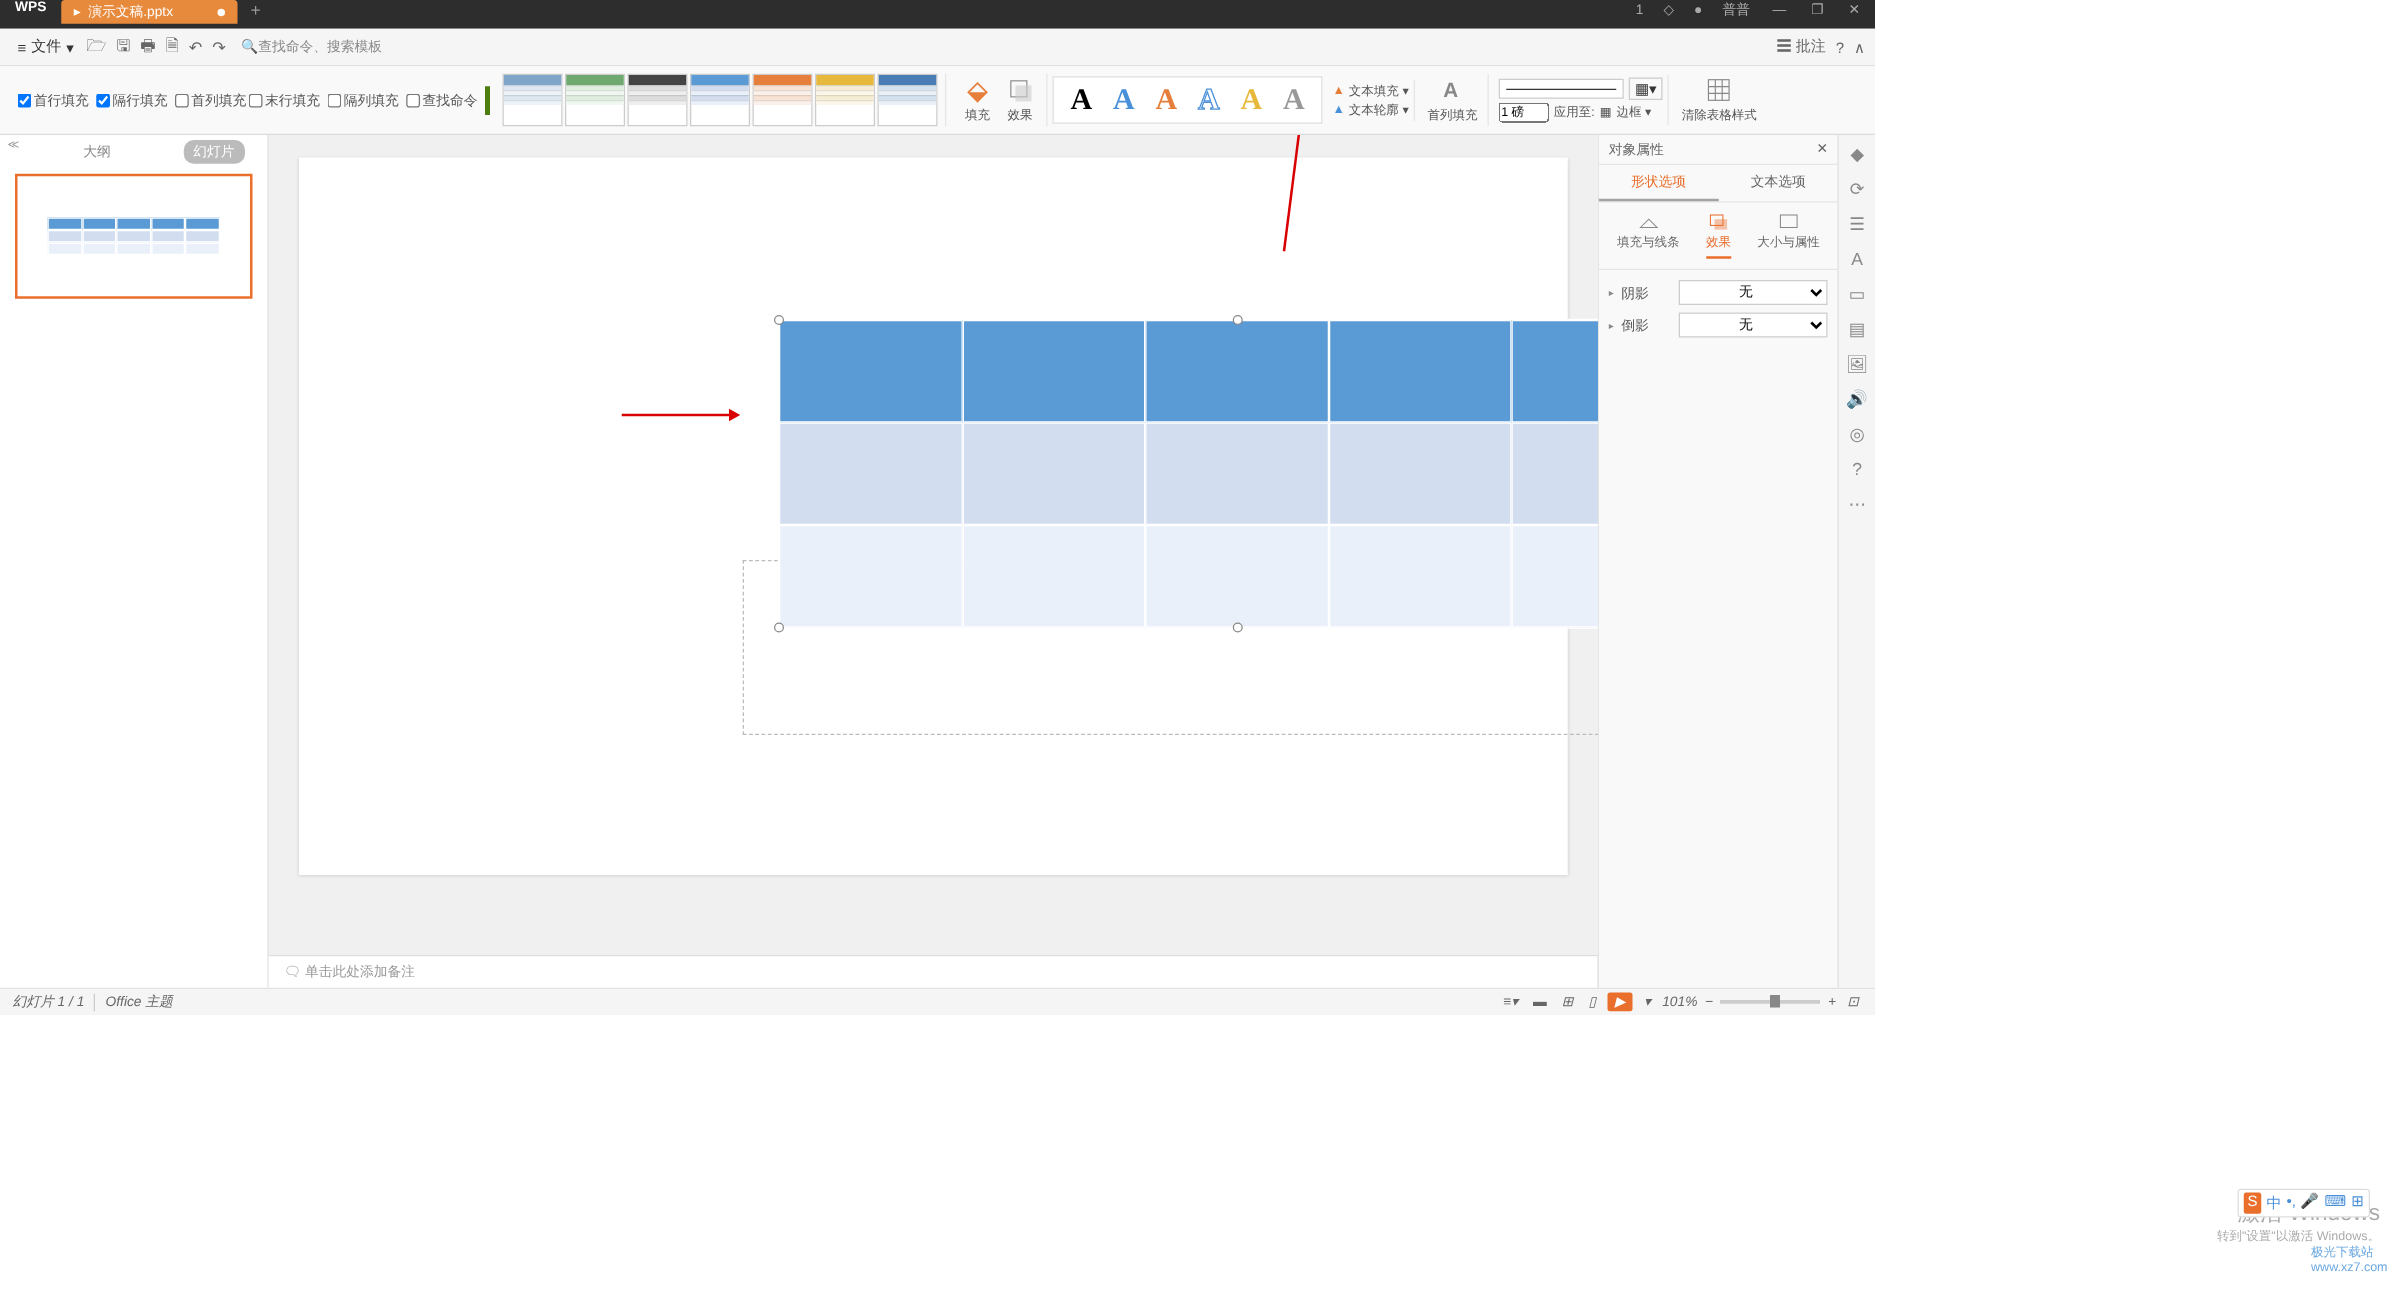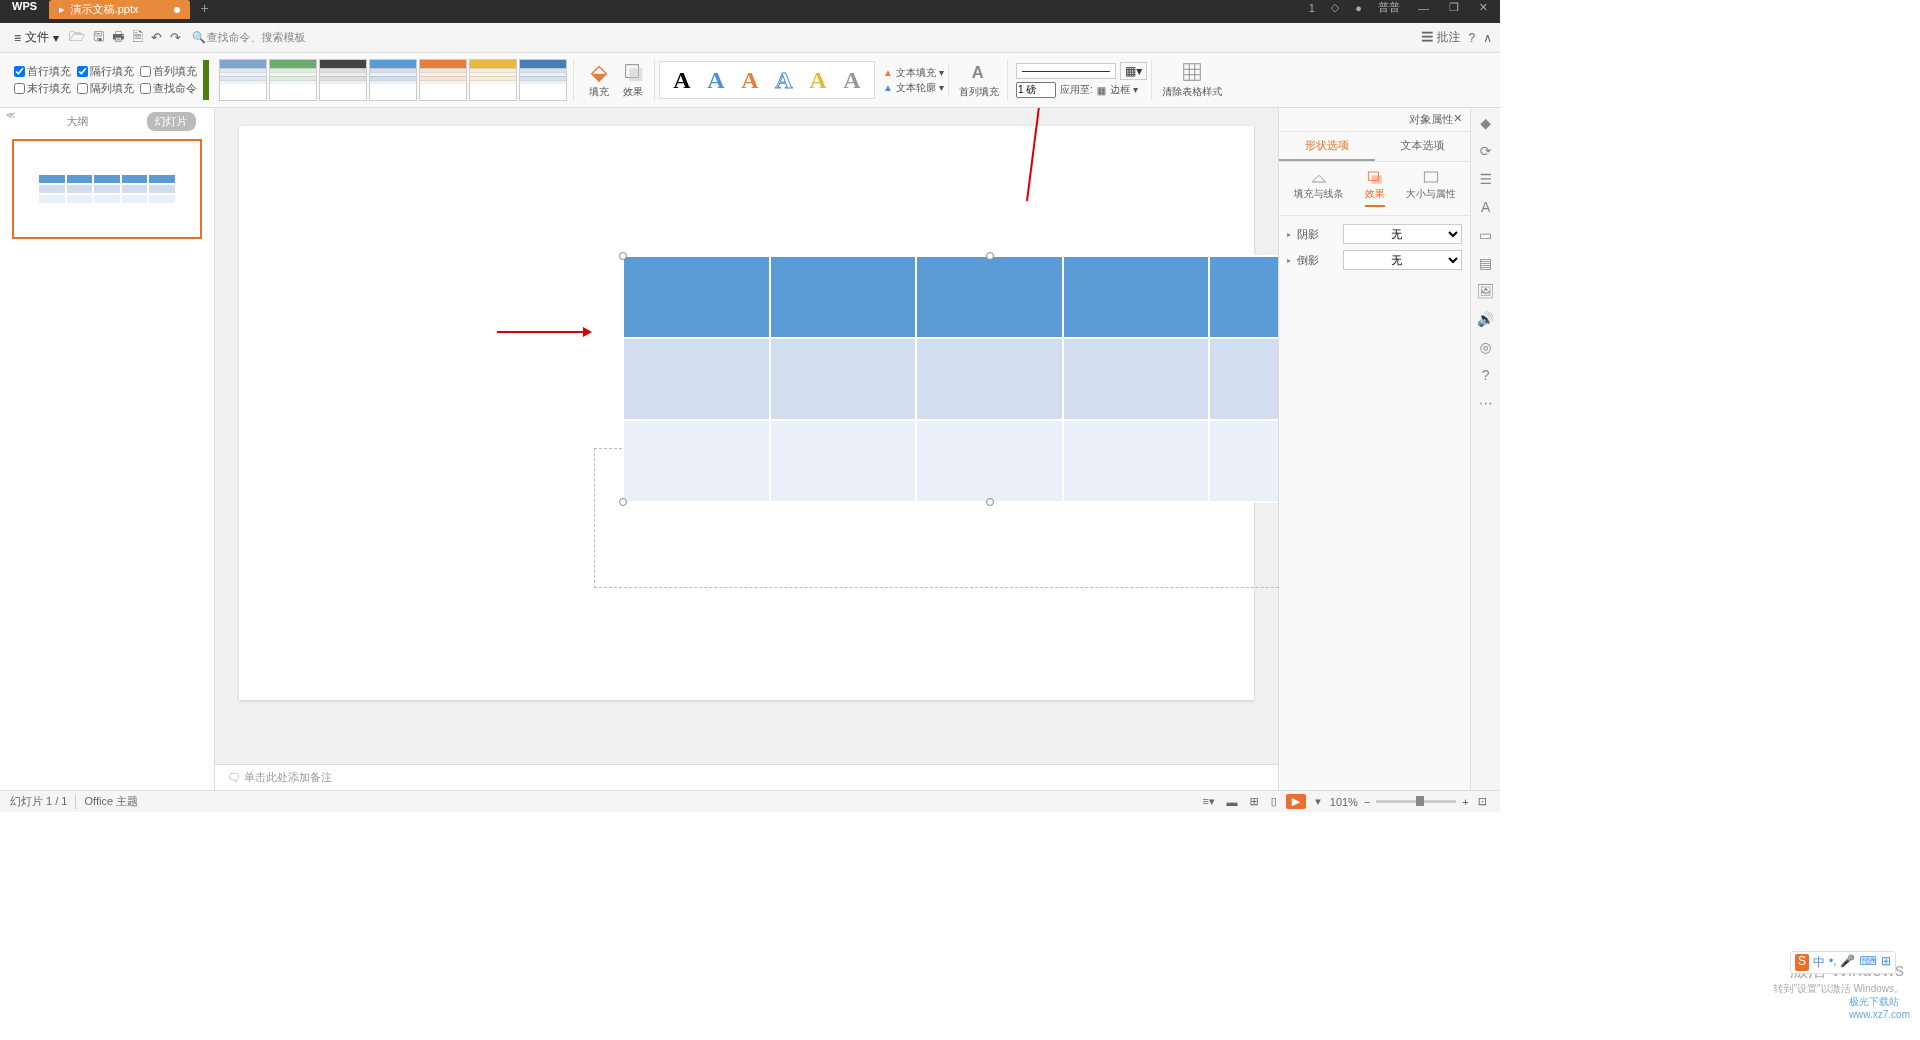--- a/index.html
+++ b/index.html
@@ -20,21 +20,21 @@
 .file-menu { display: flex; align-items: center; gap: 4px; color: #333; padding: 0 6px; cursor: pointer; }
 .qa-icon { color: #666; padding: 0 4px; cursor: pointer; font-size: 13px; }
 .menubar { display: flex; gap: 0; margin-left: 20px; }
 .menu-item { padding: 4px 10px; cursor: pointer; color: #333; font-size: 12px; }
 .menu-item.active { background: #ea6f2d; color: #fff; border-radius: 10px; padding: 2px 10px; }
 .search-box { margin-left: 8px; color: #888; font-size: 11px; display: flex; align-items: center; }
 .quickbar-right { margin-left: auto; display: flex; align-items: center; gap: 8px; color: #666; }
 
 
 .ribbon { background: #f9f9f9; height: 55px; display: flex; align-items: center; padding: 0 8px; border-bottom: 1px solid #dcdcdc; gap: 4px; }
-.ribbon-checks { display: flex; flex-direction: column; gap: 2px; padding: 4px 6px; border-right: 6px solid #4d7c0f; }
+.ribbon-checks { display: flex; flex-direction: row; gap: 2px; padding: 4px 6px; border-right: 4px solid #4d7c0f; }
 .check-row { display: flex; gap: 6px; }
 .check-item { display: flex; align-items: center; gap: 2px; font-size: 11px; color: #555; }
 .check-item input { width: 11px; height: 11px; }
 .style-gallery { display: flex; gap: 2px; padding: 0 6px; border-right: 1px solid #e5e5e5; }
 .style-thumb { width: 48px; height: 42px; border: 1px solid #ccc; background: #fff; display: flex; flex-direction: column; cursor: pointer; }
 .style-thumb .header-row { height: 8px; }
 .style-thumb .body-row { height: 4px; border-top: 1px solid rgba(0,0,0,0.1); }
 .big-btn { display: flex; flex-direction: column; align-items: center; gap: 2px; padding: 2px 6px; cursor: pointer; font-size: 10px; color: #555; }
 .big-btn svg { width: 22px; height: 22px; }
 .art-gallery { display: flex; gap: 2px; padding: 0 6px; border-right: 1px solid #e5e5e5; background: #fff; border: 1px solid #ddd; }
@@ -74,40 +74,40 @@
 .sel-handle { position: absolute; width: 8px; height: 8px; background: #fff; border: 1px solid #888; border-radius: 50%; }
 .placeholder-outline { position: absolute; border: 1px dashed #bbb; }
 
 
 .red-arrow { position: absolute; }
 .red-arrow.horiz { left: 258px; top: 200px; }
 .red-arrow.diag { left: 780px; top: -40px; }
 
 
 .prop-panel { width: 195px; background: #f9f9f9; border-left: 1px solid #ddd; display: flex; flex-direction: column; font-size: 11px; }
-.prop-header { padding: 4px 8px; color: #666; border-bottom: 1px solid #e5e5e5; display: flex; justify-content: flex-end; }
+.prop-header { padding: 4px 8px; color: #666; border-bottom: 1px solid #e5e5e5; display: flex; justify-content: space-between; }
 .prop-tabs { display: flex; border-bottom: 1px solid #e5e5e5; }
 .prop-tab { flex: 1; text-align: center; padding: 6px 0; cursor: pointer; color: #666; }
 .prop-tab.active { color: #ea6f2d; border-bottom: 2px solid #a3a3a3; }
 .sub-tabs { display: flex; justify-content: space-around; padding: 8px 4px; border-bottom: 1px solid #e5e5e5; }
 .sub-tab { display: flex; flex-direction: column; align-items: center; gap: 3px; cursor: pointer; color: #666; font-size: 10px; }
 .sub-tab.active { color: #ea6f2d; border-bottom: 2px solid #ea6f2d; padding-bottom: 4px; }
 .sub-tab svg { width: 20px; height: 14px; }
 .prop-body { padding: 8px; }
 .prop-row { display: flex; align-items: center; gap: 6px; margin-bottom: 6px; color: #555; }
 .prop-row .label { flex: 0 0 40px; }
 .prop-row select { flex: 1; height: 20px; font-size: 11px; border: 1px solid #ccc; background: #fff; text-align: center; }
 .collapse-tri { color: #888; font-size: 8px; }
 
 
 .icon-strip { width: 30px; background: #f5f5f5; border-left: 1px solid #e0e0e0; display: flex; flex-direction: column; align-items: center; padding-top: 6px; gap: 10px; }
 .icon-strip .si { width: 18px; height: 18px; color: #888; cursor: pointer; display: flex; align-items: center; justify-content: center; font-size: 14px; }
 
 
-.statusbar { height: 22px; background: #f5f5f5; border-top: 1px solid #ddd; display: flex; align-items: center; padding: 0 10px; font-size: 11px; color: #666; }
+.statusbar { height: 22px; background: #f5f5f5; border-top: 1px solid #ddd; display: flex; align-items: center; padding: 0 10px; font-size: 11px; color: #666; font-style: italic; }
 .statusbar .sep { width: 1px; height: 14px; background: #ccc; margin: 0 8px; }
 .statusbar-right { margin-left: auto; display: flex; align-items: center; gap: 6px; }
 .view-btn { padding: 0 3px; cursor: pointer; color: #666; }
 .play-btn { background: #ea6f2d; color: #fff; padding: 1px 6px; border-radius: 2px; }
 .zoom-slider { width: 80px; height: 3px; background: #ccc; position: relative; }
 .zoom-slider .thumb { position: absolute; width: 8px; height: 10px; background: #888; top: -4px; left: 50%; }
 
 
 .watermark { position: absolute; right: 16px; bottom: 44px; text-align: right; color: #aaa; pointer-events: none; }
 .watermark .line1 { font-size: 18px; }

